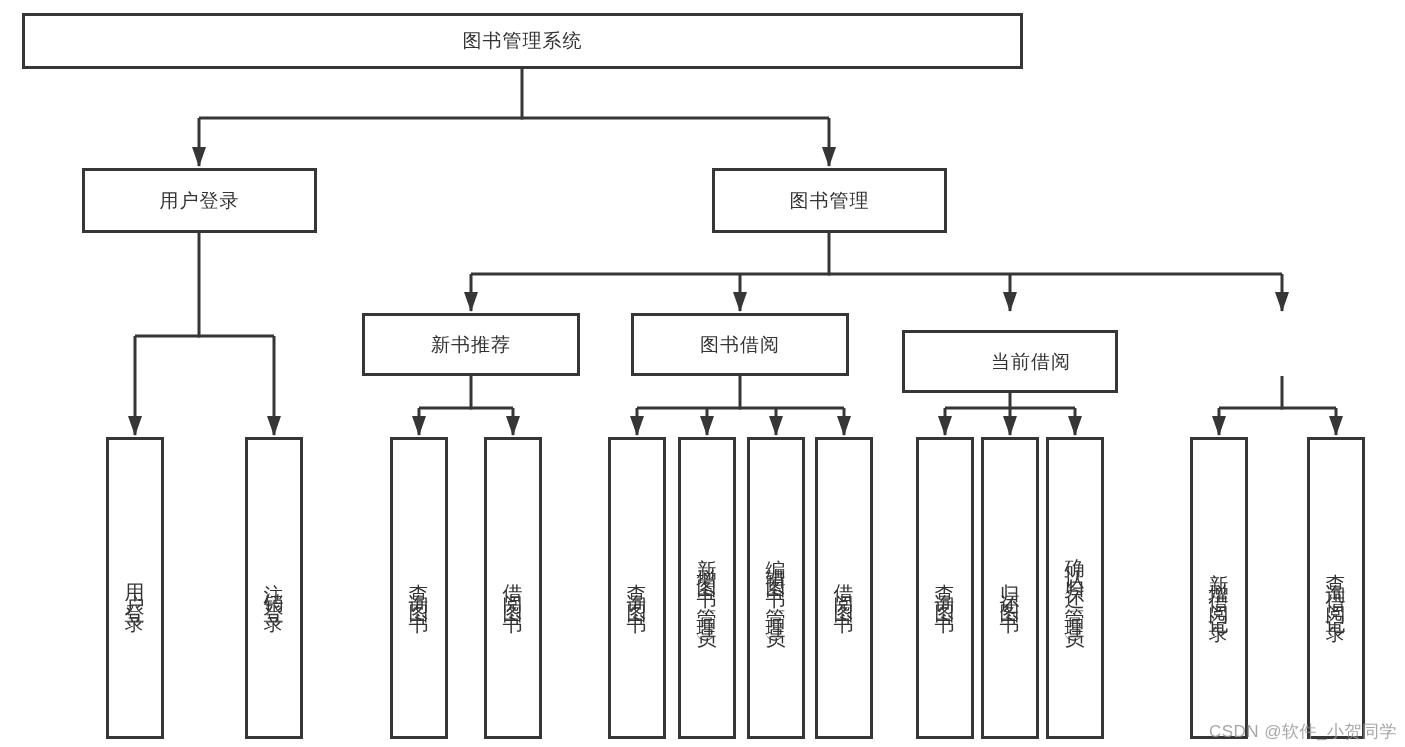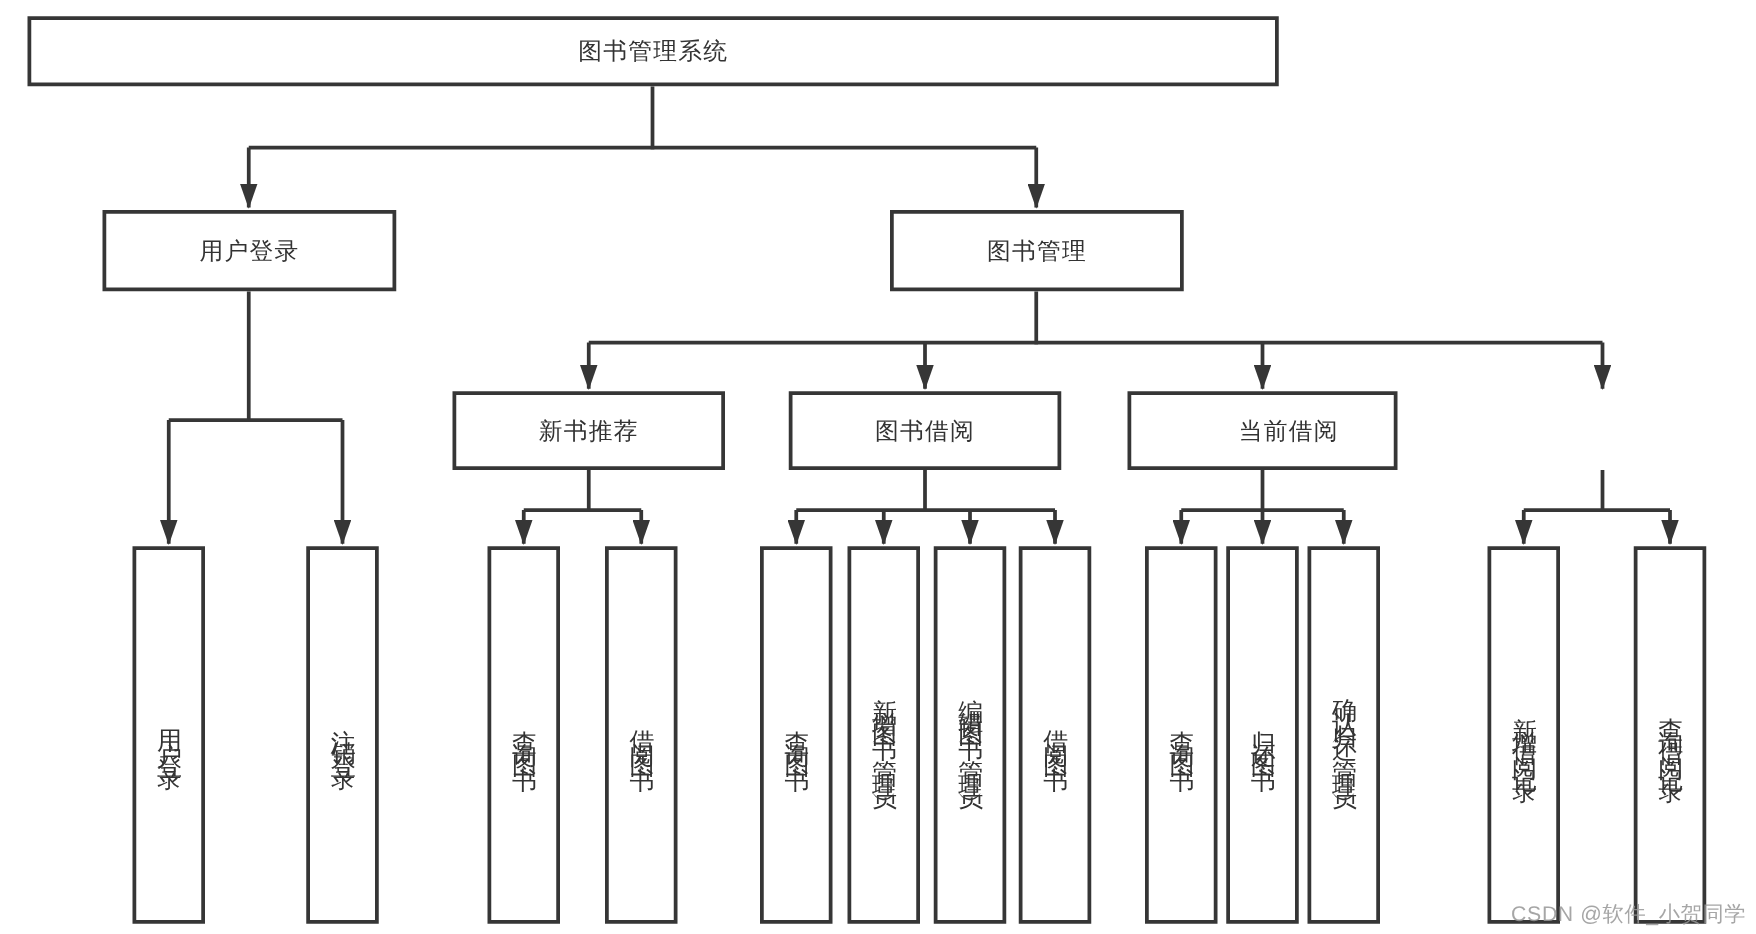--- a/index.html
+++ b/index.html
@@ -40,21 +40,21 @@
     white-space: nowrap;
   }
   
   .n-root   { left: 22px;   top: 13px;  width: 1001px; height: 56px; }
   
   .n-login  { left: 82px;   top: 168px; width: 235px;  height: 65px; }
   .n-mgmt   { left: 712px;  top: 168px; width: 235px;  height: 65px; }
   
   .n-g0 { left: 362px;  top: 313px; width: 218px; height: 63px; font-family: Liberation Serif, serif; }
   .n-g1 { left: 631px;  top: 313px; width: 218px; height: 63px; }
-  .n-g2 { left: 902px;  top: 313px; width: 216px; height: 63px; padding-left: 42px; }
+  .n-g2 { left: 902px;  top: 330px; width: 216px; height: 63px; padding-left: 42px; }
   .n-g3 { left: 1172px; top: 313px; width: 220px; height: 63px; }
   
   .leaf { top: 437px; width: 58px; height: 302px; }
   .leaf .v-label {
     writing-mode: vertical-rl;
     text-orientation: mixed;
     font-size: 20px;
     line-height: 1.2;
     letter-spacing: 10px;
     color: #333333;

